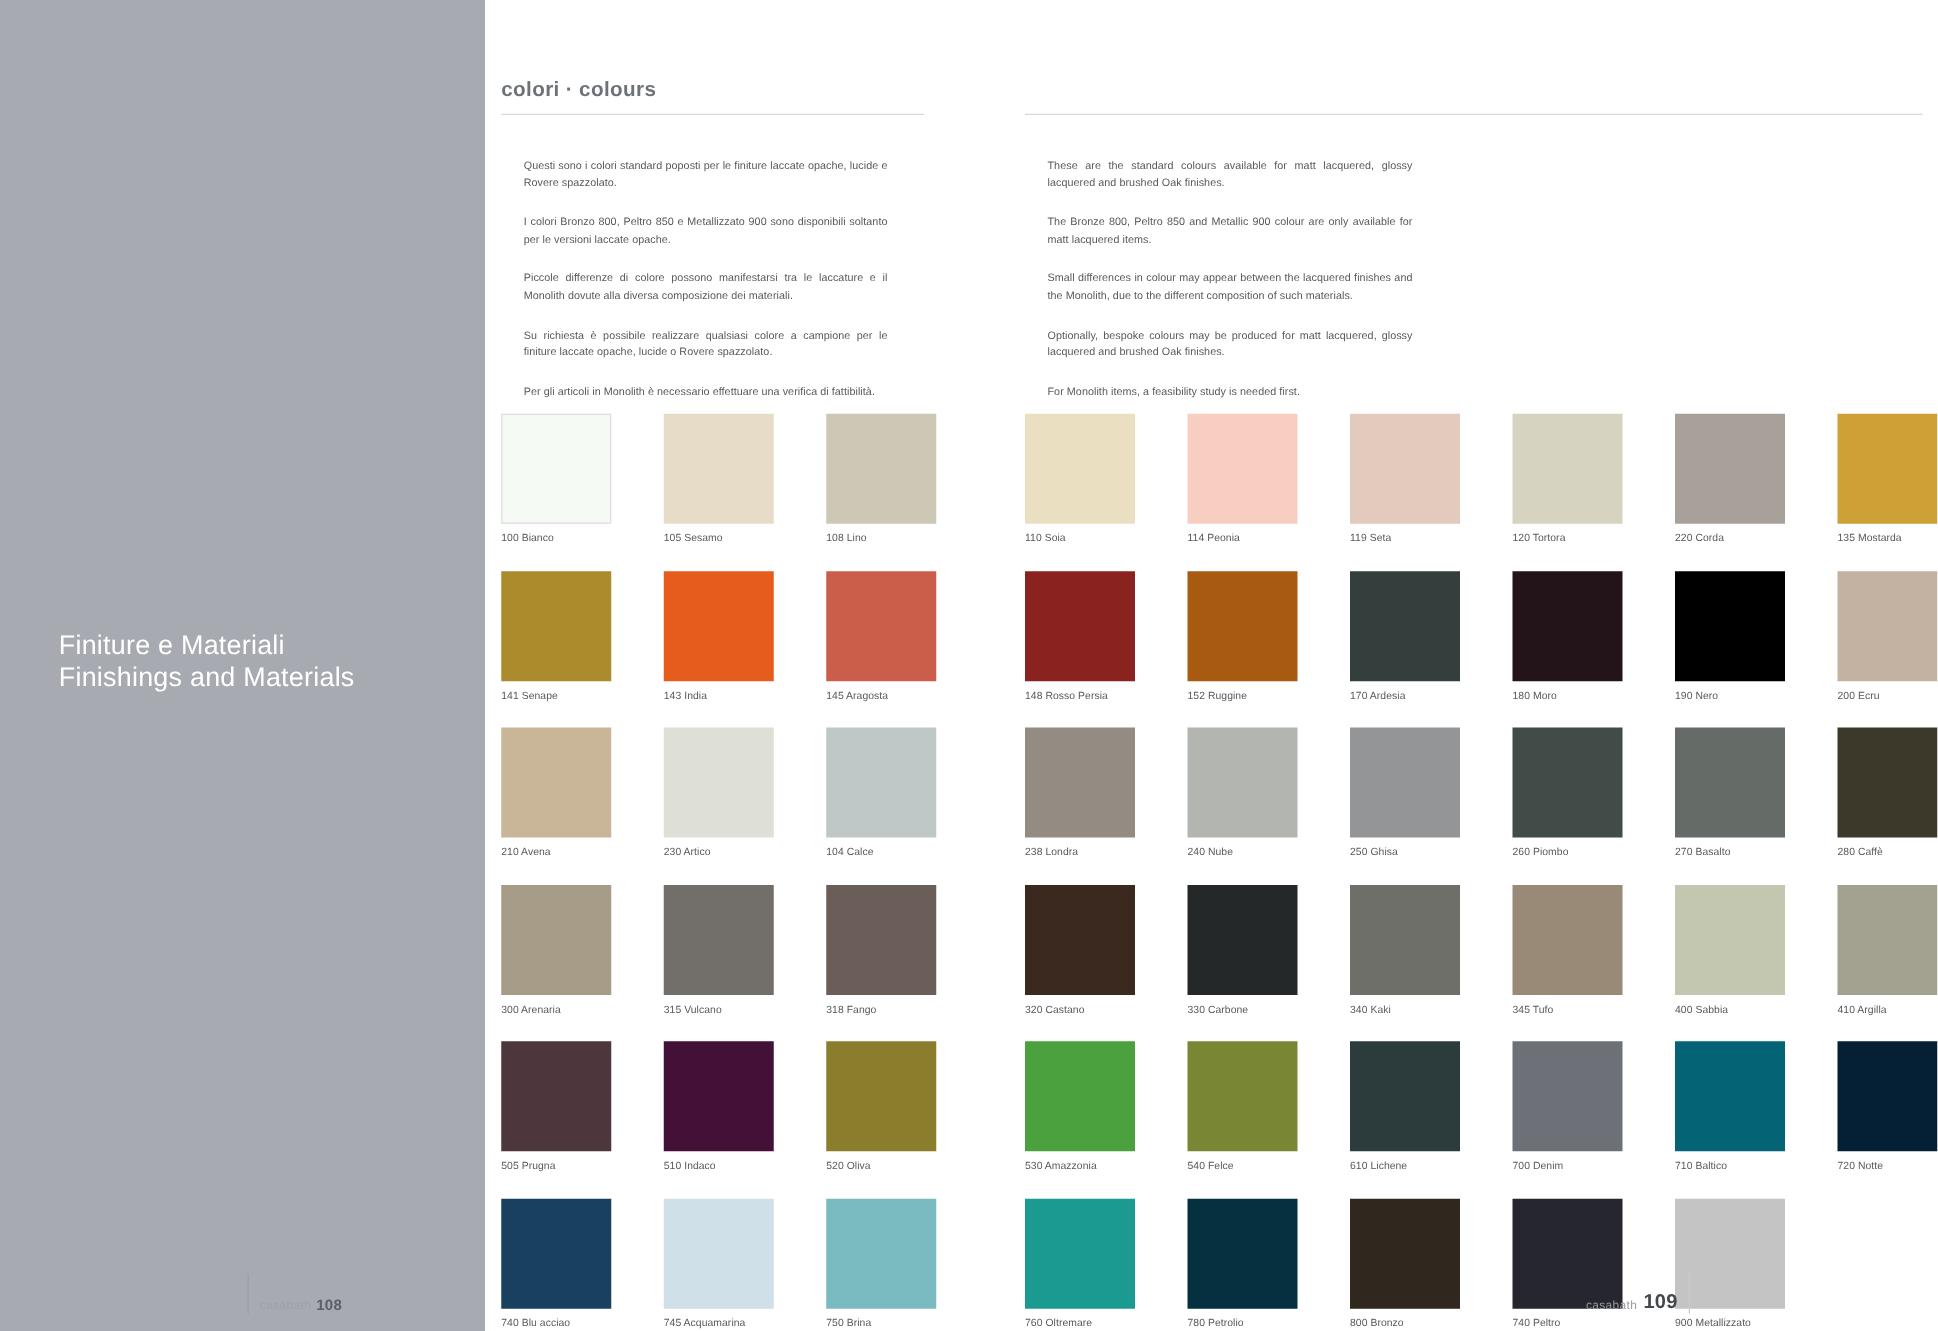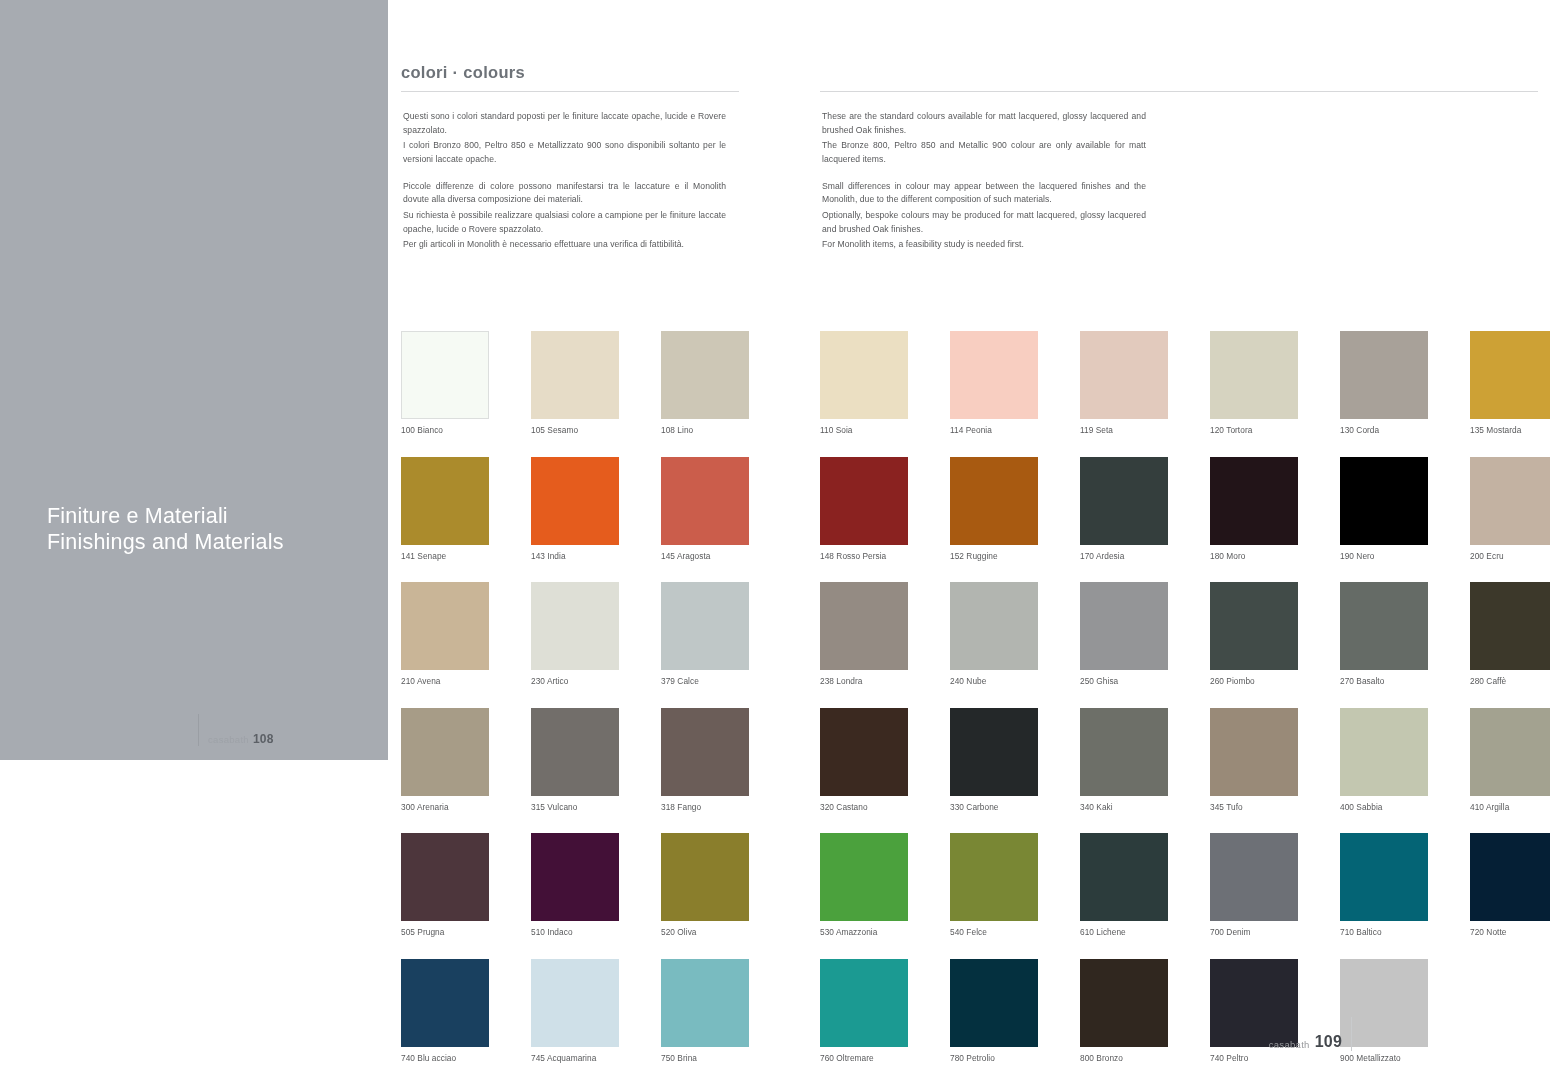--- a/index.html
+++ b/index.html
@@ -18,21 +18,21 @@
     height: 1065px;
     background: #ffffff;
     overflow: hidden;
   }
 
   
   .left-panel {
     position: absolute;
     left: 0; top: 0;
     width: 388px;
-    height: 760px;
+    height: 1065px;
     background: #a7abb1;
   }
   .left-panel-title {
     position: absolute;
     left: 47px;
     top: 503px;
     color: #ffffff;
     font-size: 21.5px;
     line-height: 26px;
     font-weight: 400;
@@ -96,21 +96,21 @@
   .copy-col {
     position: absolute;
     font-size: 8.6px;
     line-height: 13.6px;
     color: #58595b;
     text-align: justify;
     letter-spacing: 0.05px;
   }
   .copy-it { left: 13px;  top: 108px; width: 327px; }
   .copy-en { left: 432px; top: 108px; width: 328px; }
-  .copy-col p { margin: 2px; }
+  .copy-col p { margin: 18px; }
   .copy-col p.gap { margin-top: 13.5px; }
 
   
   .grid {
     position: absolute;
     display: grid;
     column-gap: 0px;
     row-gap: 0px;
     gap: 12px;
   }
@@ -234,21 +234,21 @@
         <div class="swatch-cell">
           <div class="swatch-chip" style="background: rgb(201, 181, 151);"></div>
           <div class="swatch-label">210 Avena</div>
         </div>
         <div class="swatch-cell">
           <div class="swatch-chip" style="background: rgb(222, 223, 214);"></div>
           <div class="swatch-label">230 Artico</div>
         </div>
         <div class="swatch-cell">
           <div class="swatch-chip" style="background: rgb(191, 199, 199);"></div>
-          <div class="swatch-label">379 Calce</div>
+          <div class="swatch-label">104 Calce</div>
         </div>
         <div class="swatch-cell">
           <div class="swatch-chip" style="background: rgb(167, 156, 135);"></div>
           <div class="swatch-label">300 Arenaria</div>
         </div>
         <div class="swatch-cell">
           <div class="swatch-chip" style="background: rgb(114, 110, 106);"></div>
           <div class="swatch-label">315 Vulcano</div>
         </div>
         <div class="swatch-cell">
@@ -292,21 +292,21 @@
         <div class="swatch-cell">
           <div class="swatch-chip" style="background: rgb(226, 202, 189);"></div>
           <div class="swatch-label">119 Seta</div>
         </div>
         <div class="swatch-cell">
           <div class="swatch-chip" style="background: rgb(214, 211, 192);"></div>
           <div class="swatch-label">120 Tortora</div>
         </div>
         <div class="swatch-cell">
           <div class="swatch-chip" style="background: rgb(168, 161, 153);"></div>
-          <div class="swatch-label">130 Corda</div>
+          <div class="swatch-label">220 Corda</div>
         </div>
         <div class="swatch-cell">
           <div class="swatch-chip" style="background: rgb(205, 161, 53);"></div>
           <div class="swatch-label">135 Mostarda</div>
         </div>
         <div class="swatch-cell">
           <div class="swatch-chip" style="background: rgb(138, 34, 32);"></div>
           <div class="swatch-label">148 Rosso Persia</div>
         </div>
         <div class="swatch-cell">

